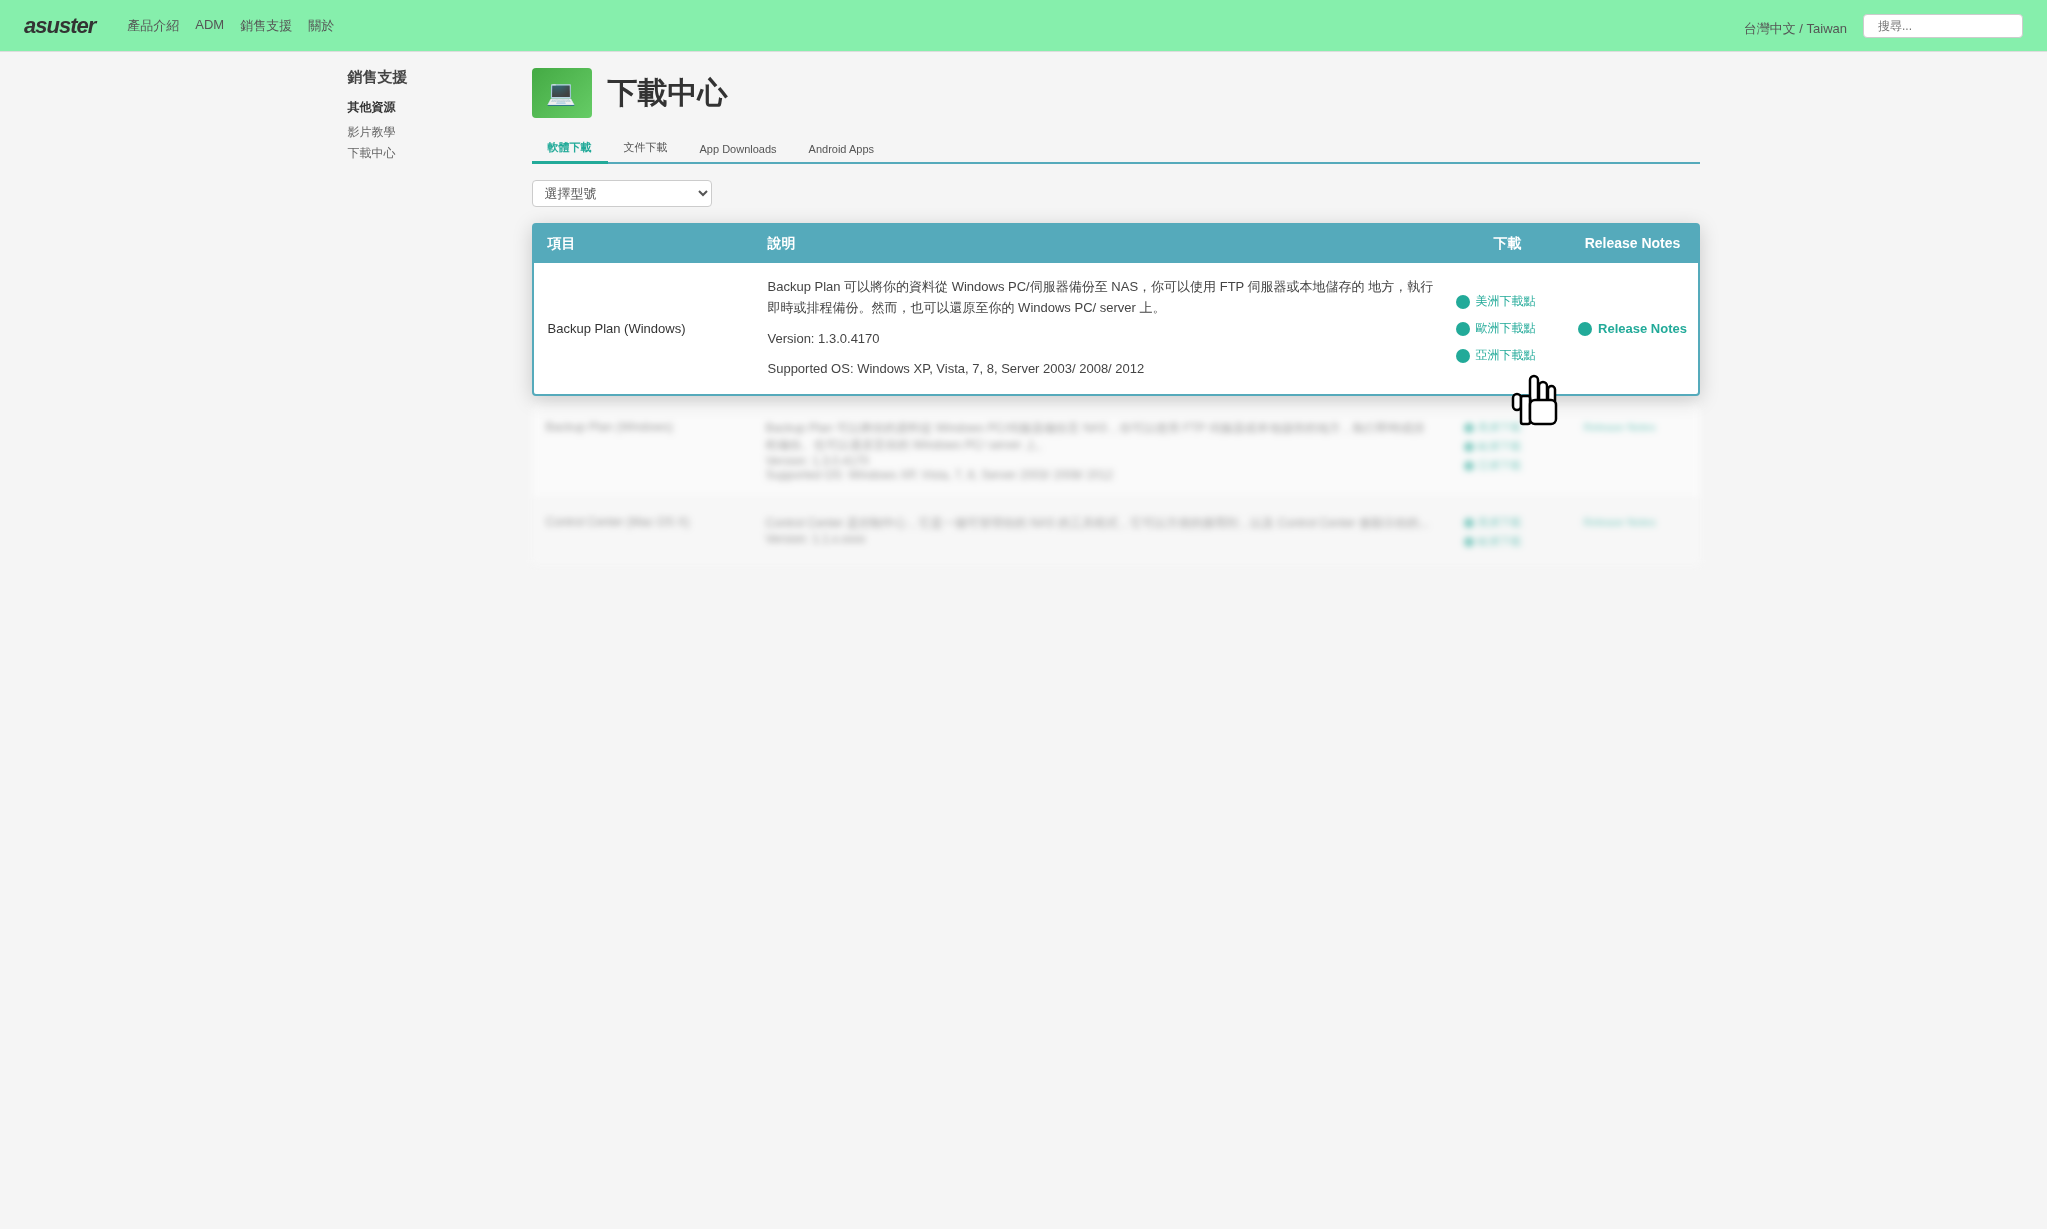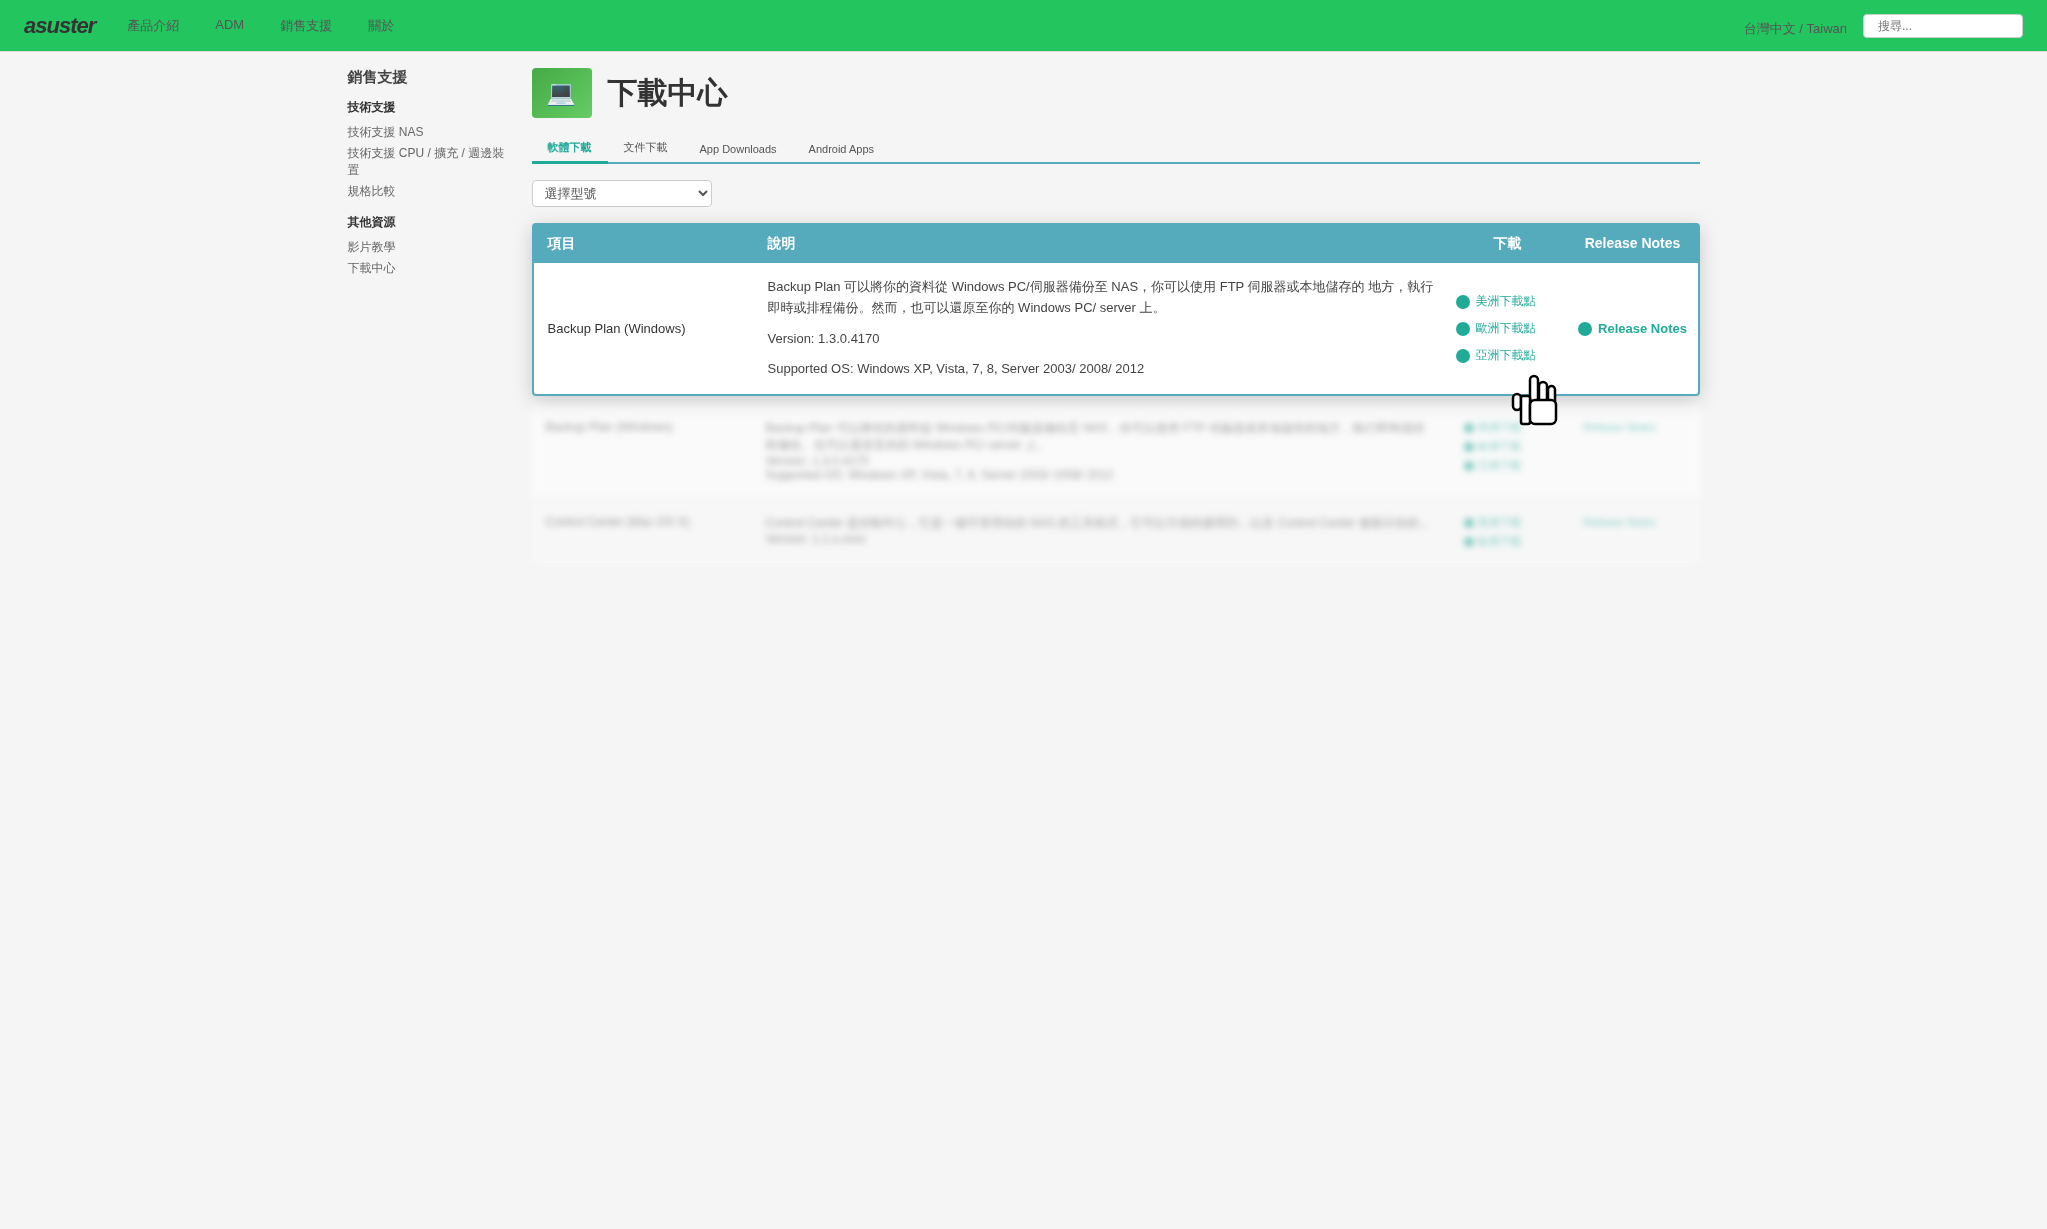--- a/index.html
+++ b/index.html
@@ -6,38 +6,38 @@
     body {
       font-family: Arial, "Microsoft JhengHei", sans-serif;
       background: #f5f5f5;
       font-size: 14px;
       color: #333;
       overflow-x: hidden;
     }
 
     
     .nav {
-      background: #22c55e;
+      background: #86efac;
       border-bottom: 1px solid #ddd;
       display: flex;
       align-items: center;
       padding: 0 24px;
       height: 52px;
       gap: 32px;
     }
     .nav-logo {
       font-size: 22px;
       font-weight: bold;
       color: #333;
       font-style: italic;
       letter-spacing: -1px;
     }
     .nav-links {
       display: flex;
-      gap: 36px;
+      gap: 16px;
       flex: 1;
     }
     .nav-link {
       color: #555;
       text-decoration: none;
       font-size: 13px;
     }
     .nav-right {
       display: flex;
       align-items: flex-end;
@@ -305,26 +305,20 @@
     <span>台灣中文 / Taiwan</span>
     <input class="nav-search" type="text" placeholder="搜尋..." style="">
   </div>
 </nav>
 
 <div class="page">
 
   <aside class="sidebar">
     <div class="sidebar-title">銷售支援</div>
     <div class="sidebar-section">
-      <div class="sidebar-section-title">技術支援</div>
-      <div class="sidebar-item">技術支援 NAS</div>
-      <div class="sidebar-item">技術支援 CPU / 擴充 / 週邊裝置</div>
-      <div class="sidebar-item">規格比較</div>
-    </div>
-    <div class="sidebar-section">
       <div class="sidebar-section-title">其他資源</div>
       <div class="sidebar-item">影片教學</div>
       <div class="sidebar-item">下載中心</div>
     </div>
   </aside>
 
   <main class="main page-content">
 
     <div class="dc-header">
       <div class="dc-icon">💻</div>

